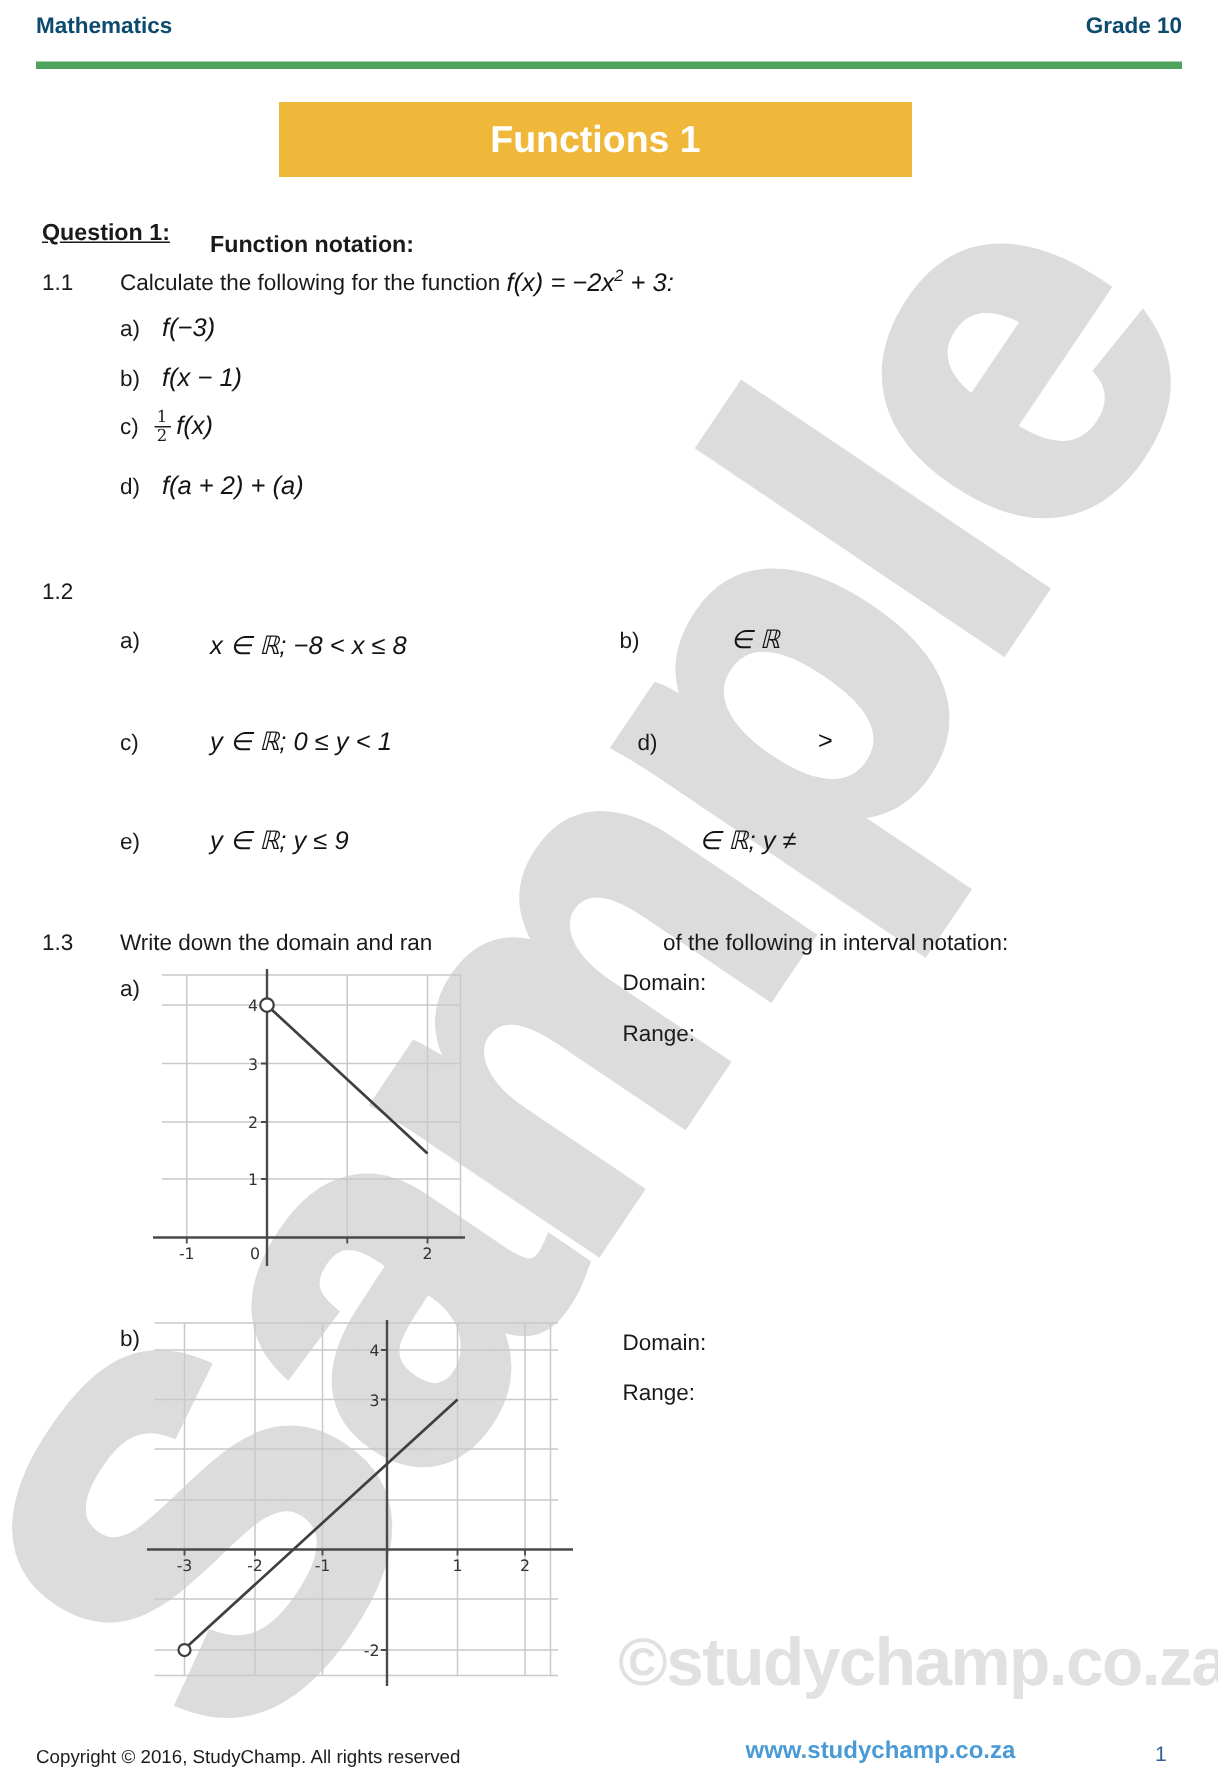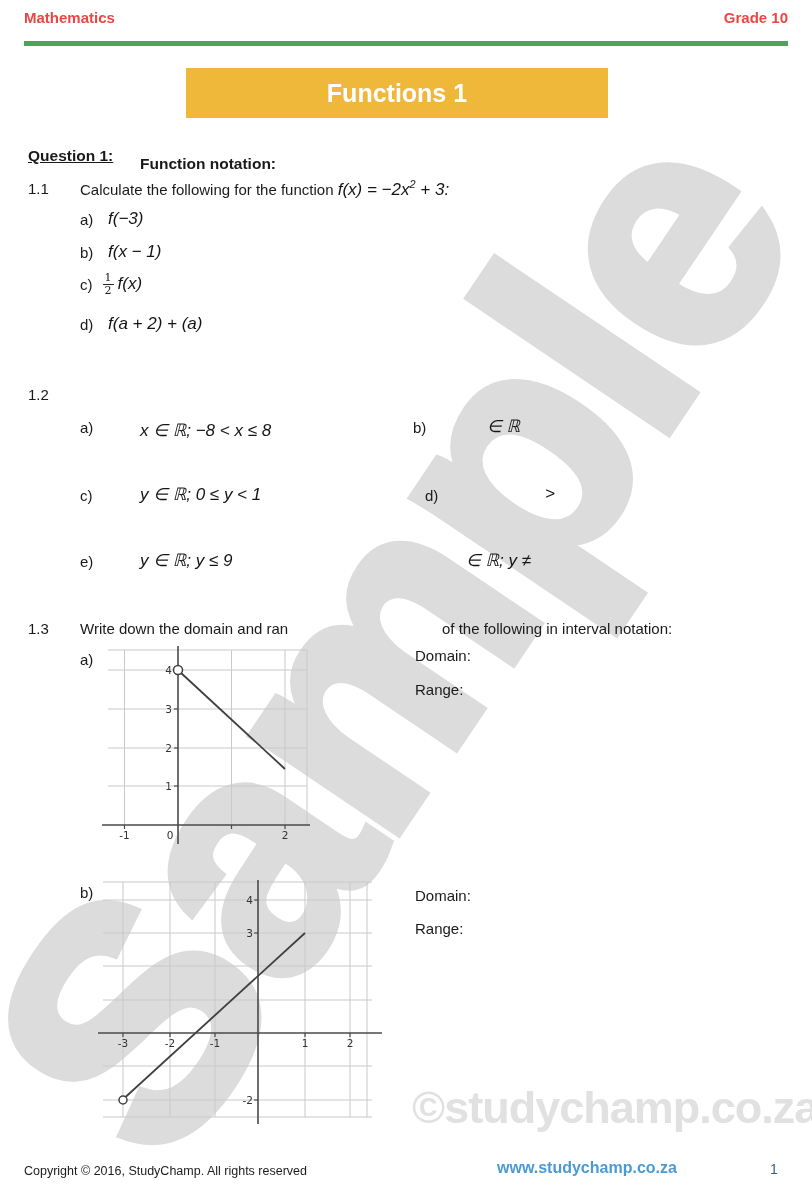--- a/index.html
+++ b/index.html
@@ -1,20 +1,20 @@
 <!DOCTYPE html>
 <html><head>
 <meta charset="utf-8">
 <style>
   html,body{margin:0;padding:0;background:#ffffff;}
   #page{position:relative;width:812px;height:1190px;background:#ffffff;overflow:hidden;
         font-family:"Liberation Sans",sans-serif;color:#1a1a1a;}
   .abs{position:absolute;}
   .z-content{z-index:10;}
-  .hdr{font-size:15px;font-weight:bold;color:#ef4444;}
+  .hdr{font-size:15px;font-weight:bold;color:#0c4a6e;}
   .rule{height:5px;background:#4FA25C;}
   .banner{background:#EFB83B;text-align:center;line-height:50px;color:#ffffff;
           font-size:25px;font-weight:bold;}
   .qhead{font-size:15.5px;font-weight:bold;}
   .body-txt{font-size:15px;text-align:center;}
   .math{font-family:Liberation Sans, sans-serif;font-style:italic;font-size:17px;color:#141414;}
   .math sup{font-size:11px;font-style:italic;}
   .frac{display:inline-flex;flex-direction:column;align-items:center;line-height:1.05;
         font-family:"DejaVu Serif",serif;font-style:normal;font-size:11px;vertical-align:middle;}
   .frac .num{border-bottom:1px solid #222;padding:0 2px;}

